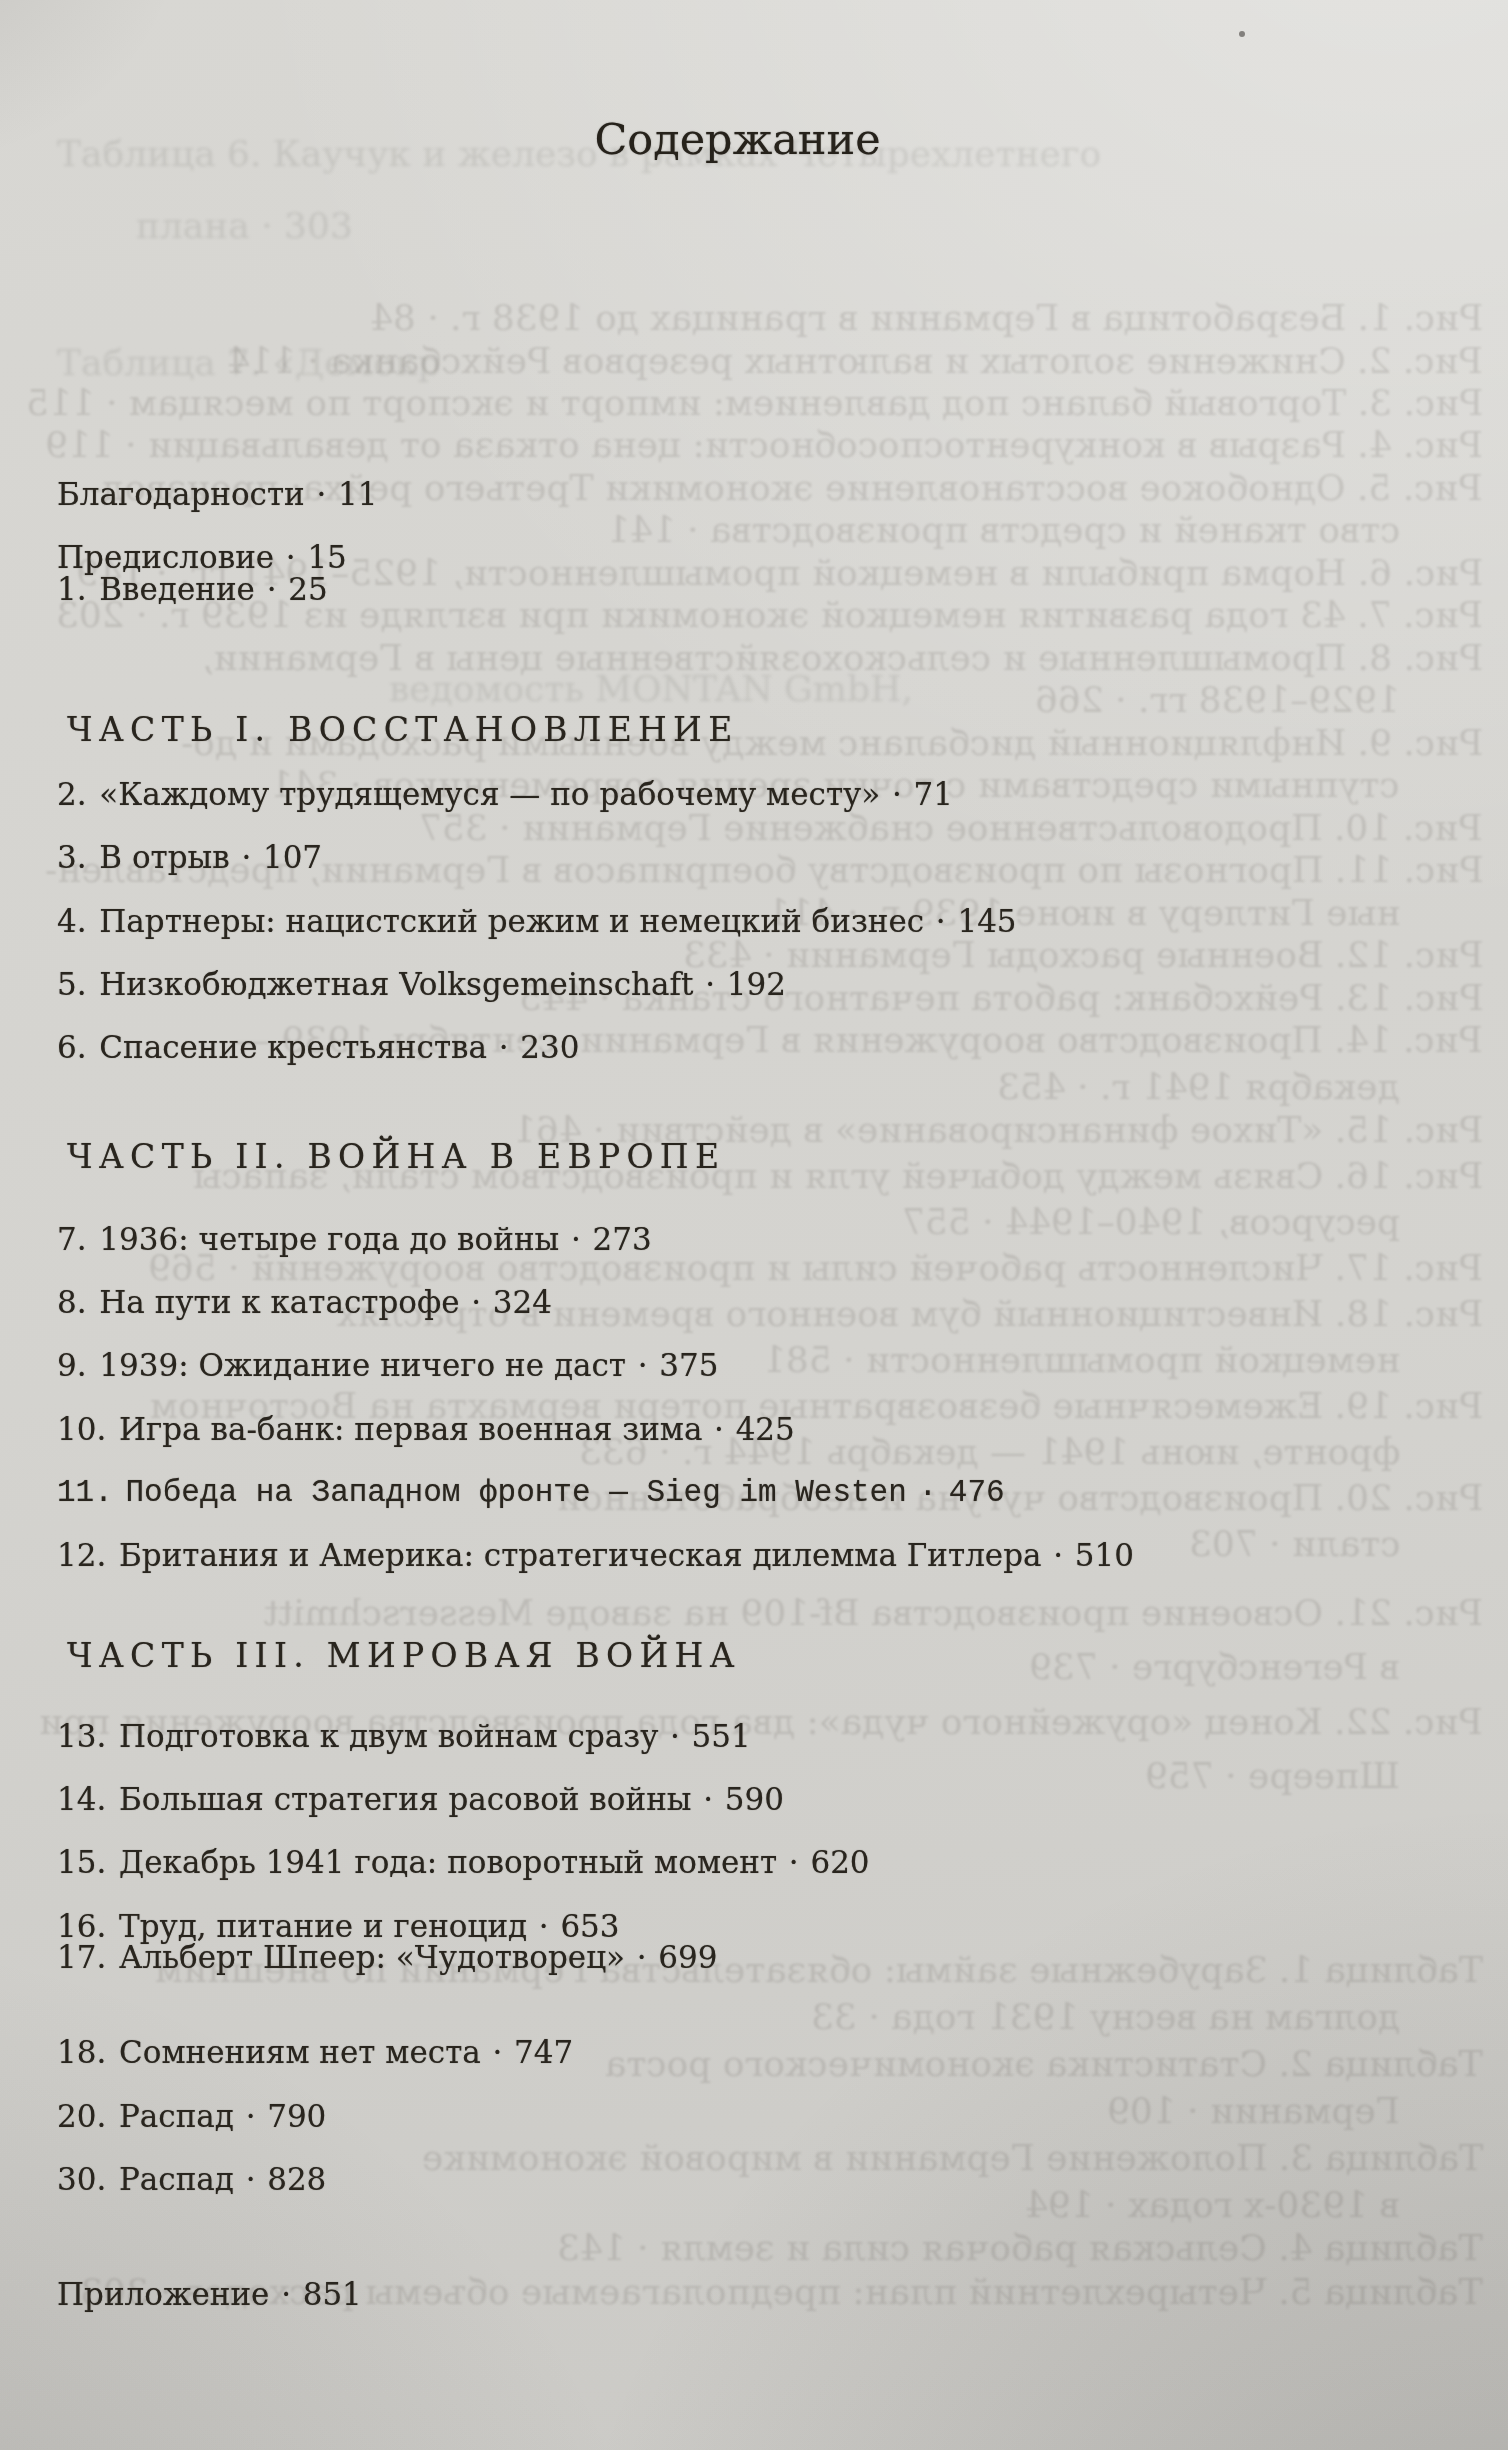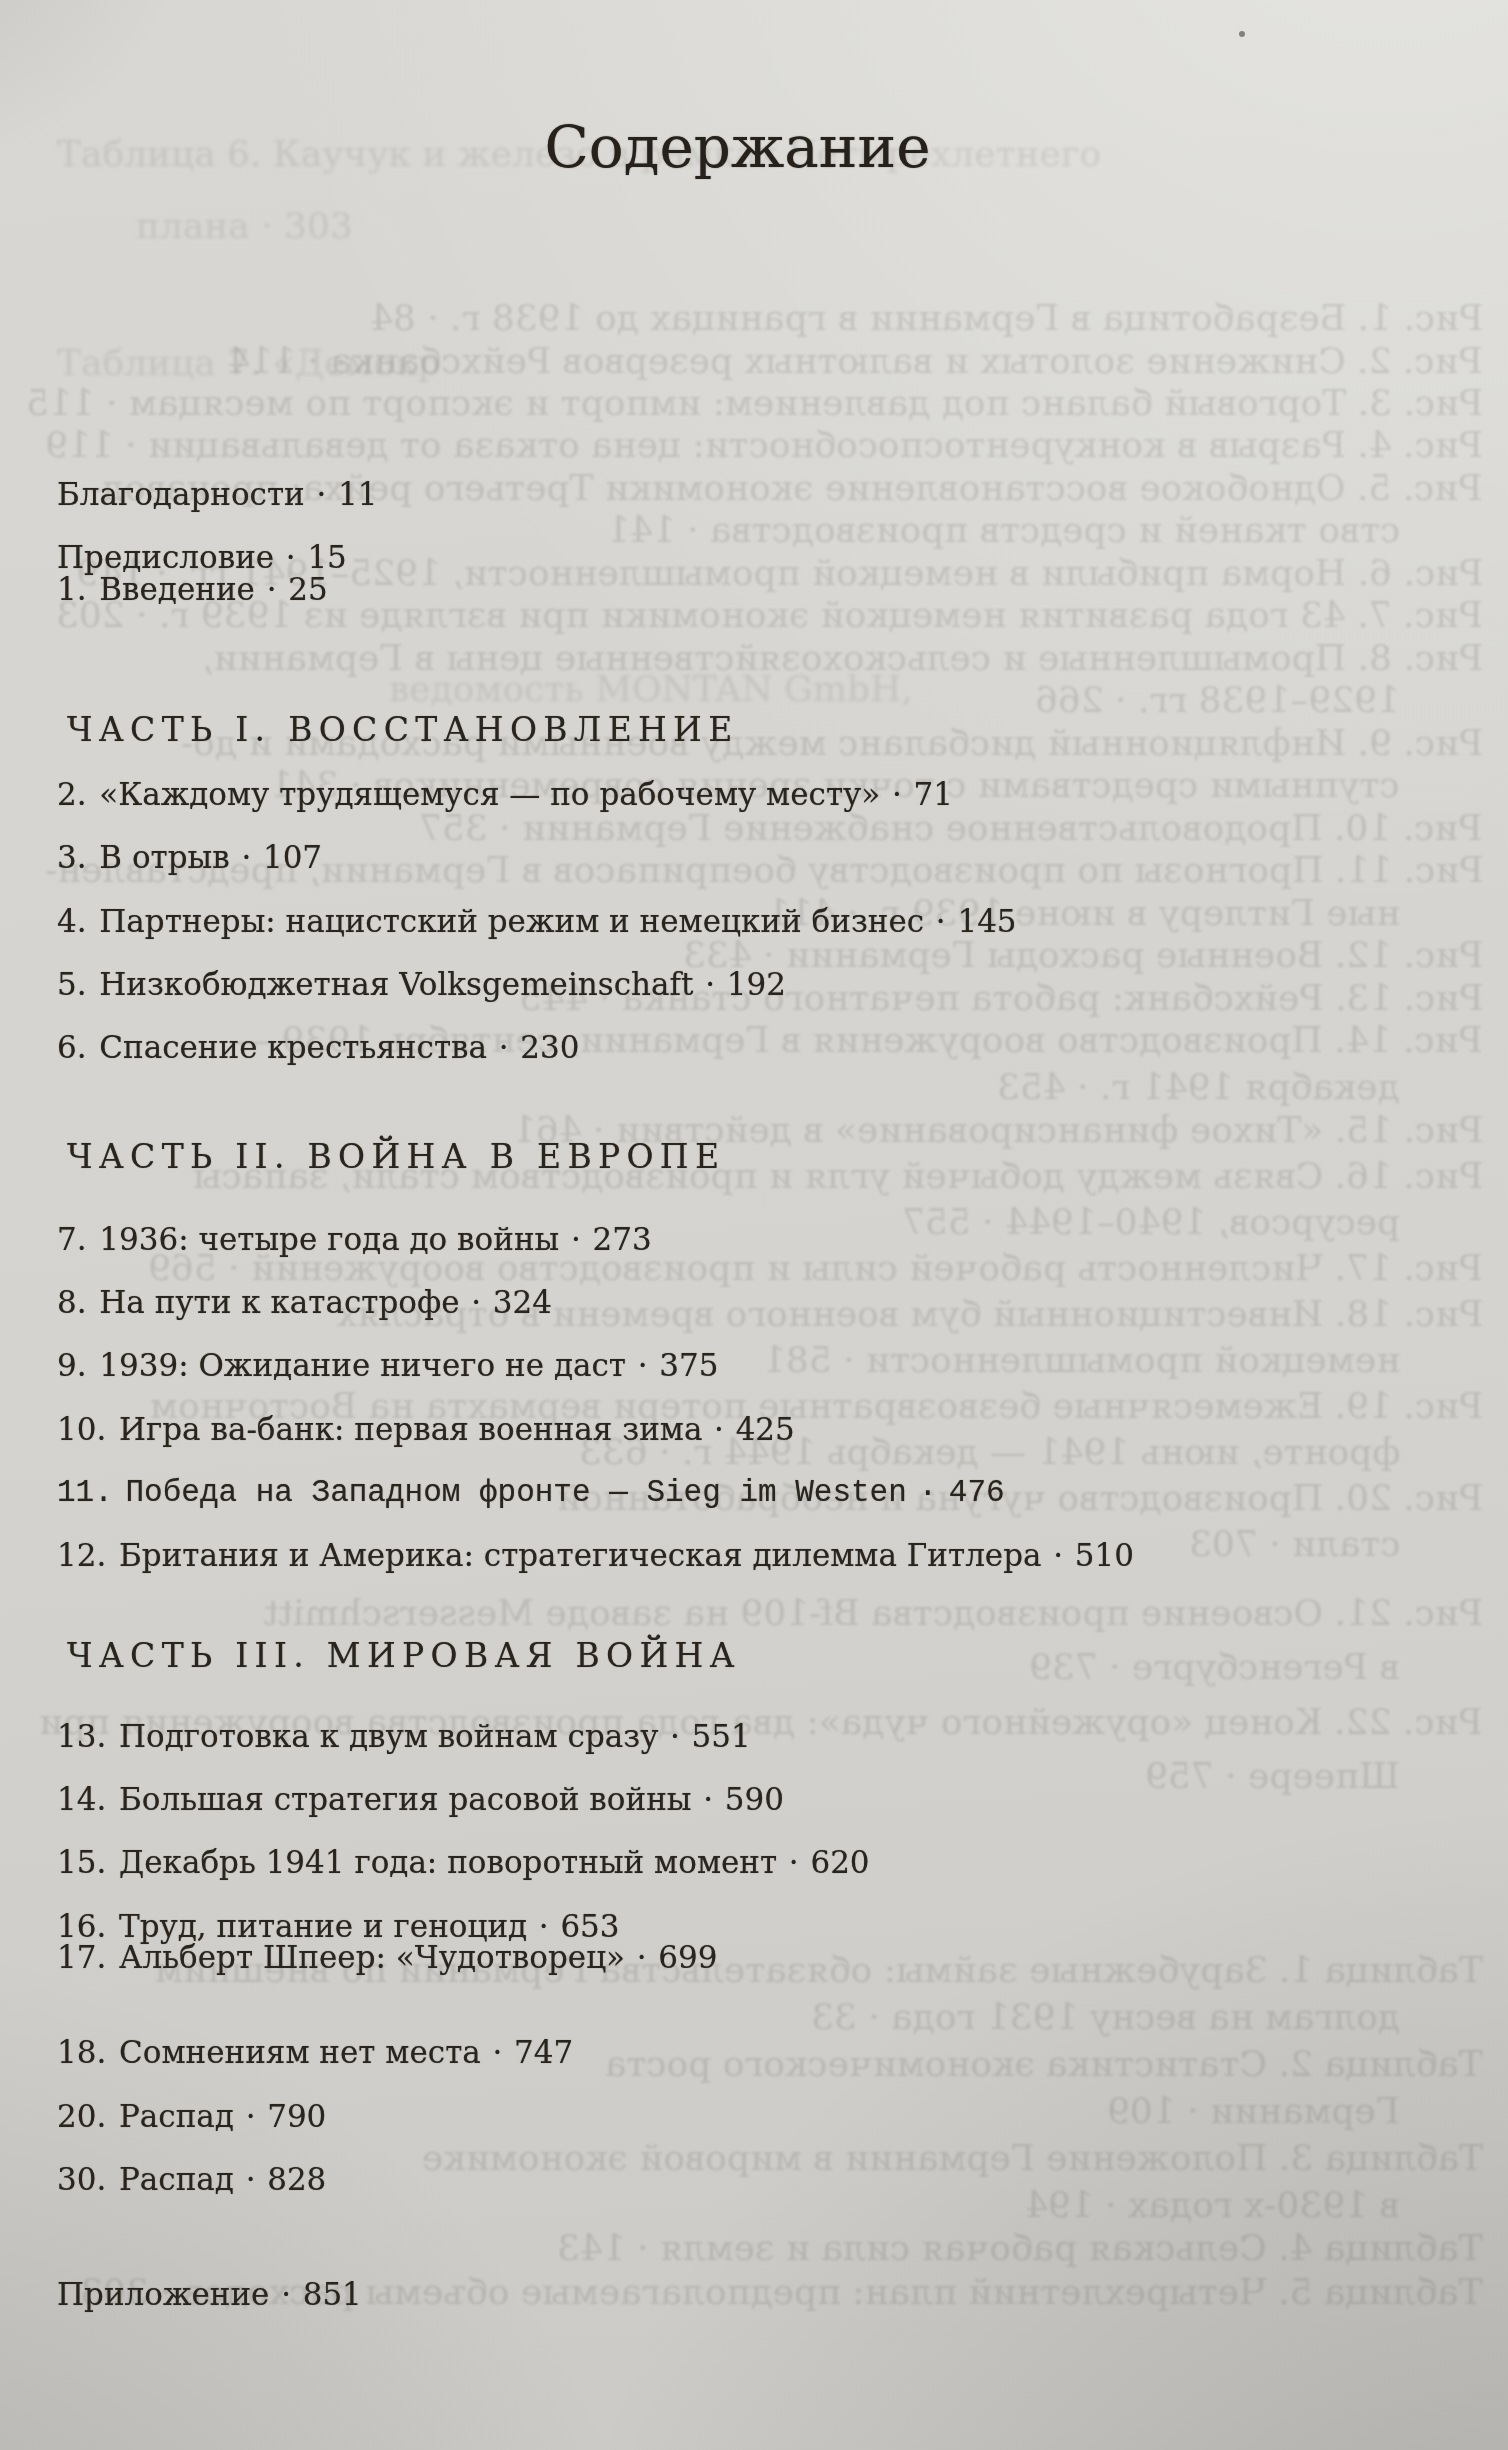--- a/index.html
+++ b/index.html
@@ -30,21 +30,21 @@
     position:absolute;white-space:nowrap;
     font-size:36px;line-height:1;
     color:rgba(78,75,68,0.12);
     filter:blur(1.6px);
   }
   
   .content{position:absolute;inset:0;}
   .title{
     position:absolute;top:116px;left:0;width:100%;
     text-align:center;padding-right:33px;box-sizing:border-box;
-    font-size:58px;line-height:1.1;color:#26221b;
+    font-size:43px;line-height:1.1;color:#26221b;
     text-shadow:0 0 1.3px rgba(38,34,27,.55);
   }
   .line{
     position:absolute;left:57px;white-space:nowrap;
     font-size:31px;line-height:1.15;color:#29251e;
     text-shadow:0 0 1.1px rgba(41,37,30,.5);
   }
   .line .num{margin-right:12.7px;}
   .line .sep{margin:0 11.7px;}
   .part{

